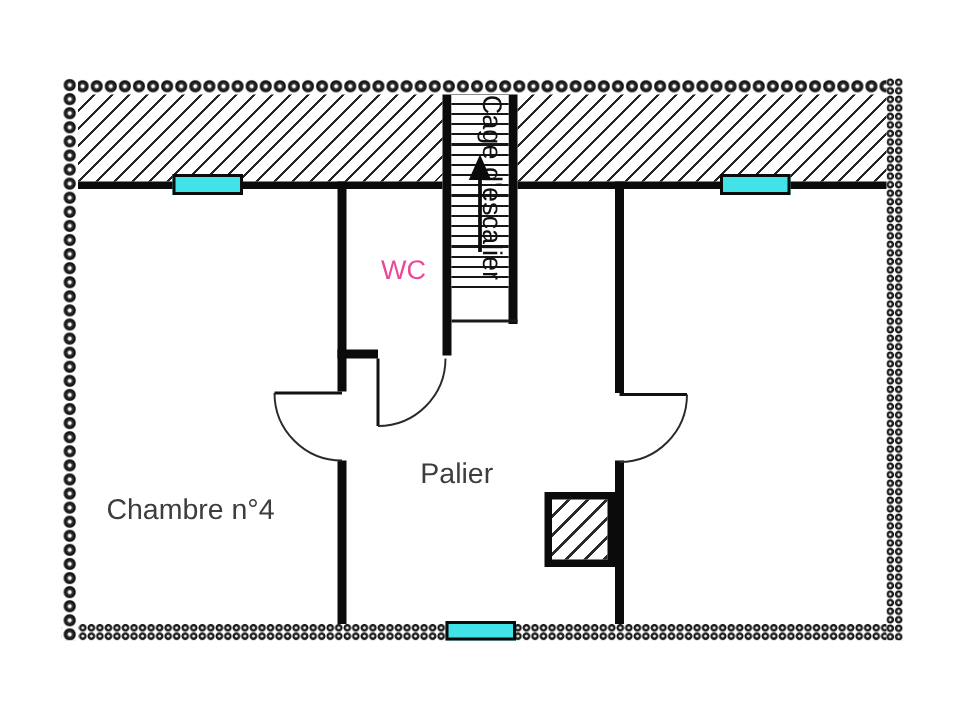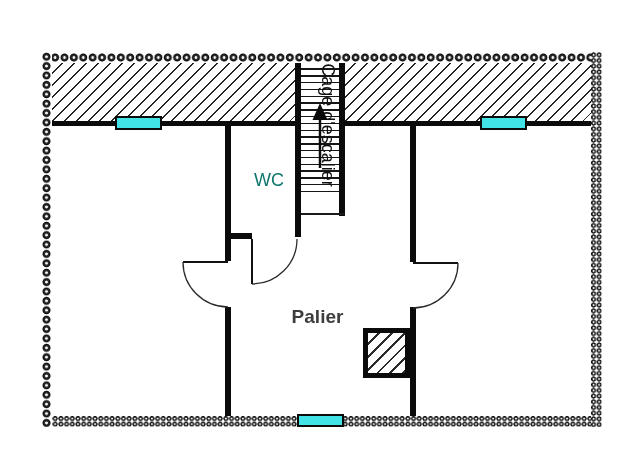--- a/index.html
+++ b/index.html
@@ -46,21 +46,21 @@
   }
   
   .duct{
     border:5px solid #0b0b0b;box-sizing:border-box;
     background:repeating-linear-gradient(135deg,#ffffff 0 7px,#2a2a2a 7px 9px);
   }
   
   .roomlabel{
     color:#3d3d3d;font-size:19px;text-align:center;white-space:nowrap;
   }
-  .wclabel{color:#0f766e;font-size:18px;text-align:center;white-space:nowrap;}
+  .wclabel{color:#ec4899;font-size:18px;text-align:center;white-space:nowrap;}
   .stairlabel{
     color:#111111;font-size:18px;text-align:center;white-space:nowrap;
     transform:rotate(90deg);
   }
   svg{position:absolute;left:0;top:0;}
 </style>
 </head>
 <body>
 
 <div id="canvas">
@@ -103,15 +103,16 @@
     <path d="M183,262 A45,45 0 0 0 228,307" fill="none" stroke="#2a2a2a" stroke-width="1.3"></path>
 
     <line x1="413" y1="263" x2="458" y2="263" stroke="#111" stroke-width="2"></line>
     <path d="M458,263 A45,45 0 0 1 413,308" fill="none" stroke="#2a2a2a" stroke-width="1.3"></path>
 
     <line x1="320" y1="168" x2="320" y2="118" stroke="#0b0b0b" stroke-width="2.5"></line>
     <polygon points="320,103 312.5,120 327.5,120" fill="#0b0b0b"></polygon>
   </svg>
 
   <div class="abs wclabel" style="left:239px;top:170px;width:60px;">WC</div>
-  <div class="abs roomlabel" style="left:267px;top:306px;width:101px;font-weight:bold;">Palier</div>
+  <div class="abs roomlabel" style="left:254px;top:306px;width:101px;">Palier</div>
+  <div class="abs roomlabel" style="left:47px;top:330px;width:160px;">Chambre n°4</div>
 
 </div>
 
 </body></html>

